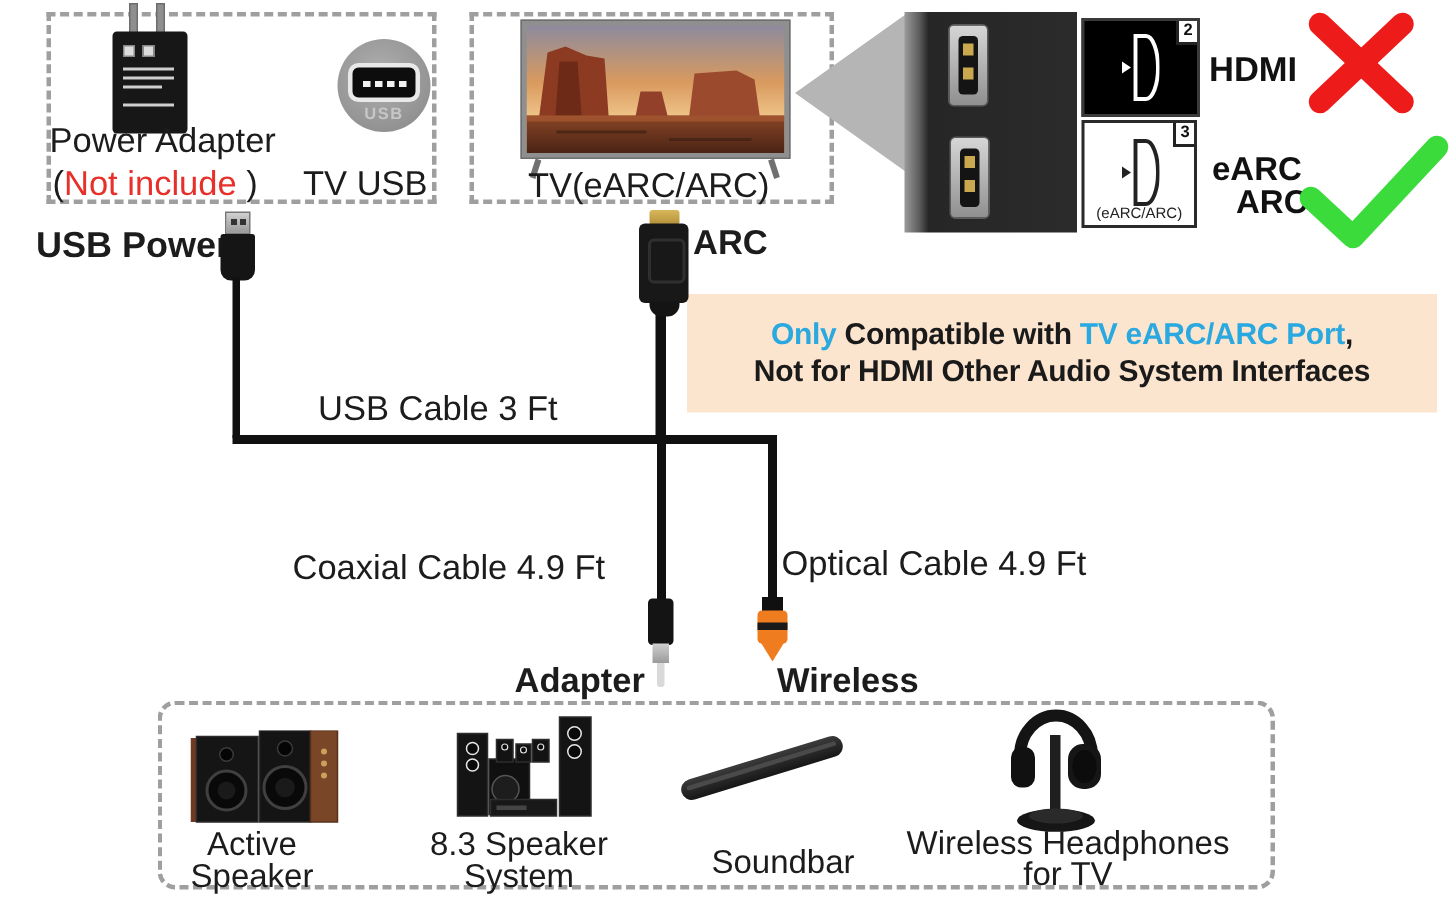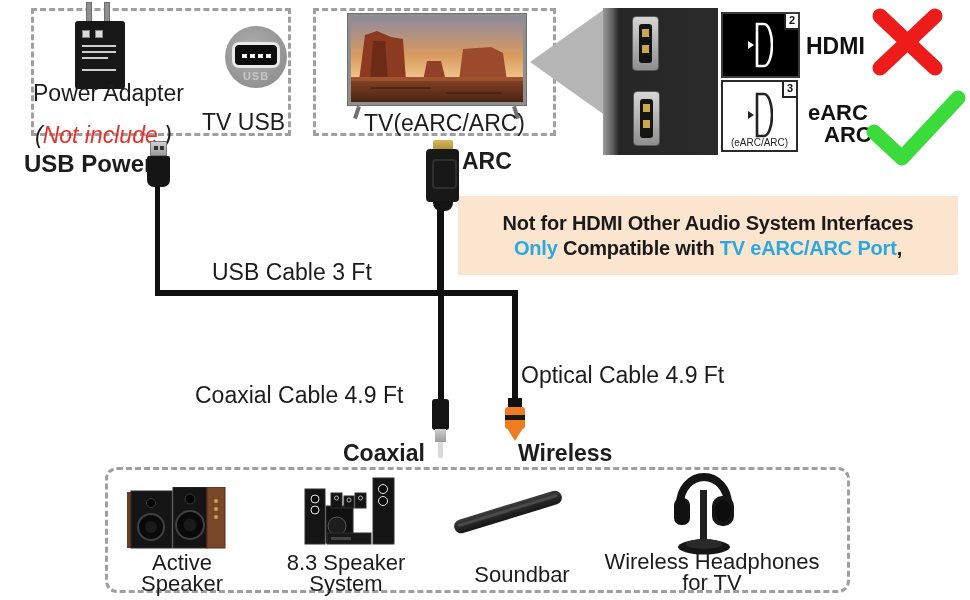--- a/index.html
+++ b/index.html
@@ -88,21 +88,21 @@
     <div id="usb-port">
       <div class="usb-pin" style="left:7px;"></div>
       <div class="usb-pin" style="left:15px;"></div>
       <div class="usb-pin" style="left:23px;"></div>
       <div class="usb-pin" style="left:31px;"></div>
     </div>
     <div id="usb-circle-label">USB</div>
   </div>
 
   <div class="label" style="left:33px;top:80px;">Power Adapter</div>
-  <div class="label" style="left:35px;top:122px;font-style:italic;"><span>(</span><span class="red-text">Not include</span><span> </span><span>)</span></div>
+  <div class="label" style="left:35px;top:109px;"><span>(</span><span class="red-text">Not include</span><span> </span><span>)</span></div>
   <div class="label" style="left:202px;top:109px;">TV USB</div>
 
   <div class="dashed-box" style="left:313px;top:8px;width:243px;height:128px;"></div>
 
   <div id="tv-frame">
     <svg width="172" height="85" viewBox="0 0 172 85">
       <defs>
         <linearGradient id="sky" x1="0" y1="0" x2="0" y2="1">
           <stop offset="0" stop-color="#8d8b9e"></stop>
           <stop offset="0.45" stop-color="#d99a5e"></stop>
@@ -119,21 +119,21 @@
       <polygon points="76,44 90,44 95,64 72,64" fill="#93402a"></polygon>
       <polygon points="112,32 140,30 152,36 156,64 108,64" fill="#9c4a2e"></polygon>
       <rect x="0" y="60" width="172" height="25" fill="url(#ground)"></rect>
       <rect x="0" y="60" width="172" height="4" fill="#a85a32" opacity="0.7"></rect>
       <rect x="20" y="70" width="60" height="2" fill="#3a1c10" opacity="0.6"></rect>
       <rect x="95" y="75" width="55" height="2" fill="#3a1c10" opacity="0.6"></rect>
     </svg>
   </div>
   <div class="tv-leg" style="left:355px;top:106px;transform:rotate(18deg);"></div>
   <div class="tv-leg" style="left:514px;top:106px;transform:rotate(-18deg);"></div>
-  <div class="label" style="left:364px;top:110px;">TV(eARC/ARC)</div>
+  <div class="label" style="left:352px;top:110px;">TV(eARC/ARC)</div>
 
   <svg class="abs" style="left:530px;top:8px;" width="76" height="108" viewBox="0 0 76 108">
     <polygon points="76,0 76,108 0,54" fill="#b5b5b5"></polygon>
   </svg>
 
   <div id="hdmi-panel">
     <div class="hdmi-port-metal" style="left:29px;top:8px;">
       <div class="hdmi-port-slot"></div>
       <div class="hdmi-port-pin" style="top:12px;"></div>
       <div class="hdmi-port-pin" style="top:28px;"></div>
@@ -167,22 +167,22 @@
     <line x1="12" y1="10" x2="67" y2="62" stroke="var(--x-red,#ee1b1b)" stroke-width="15" stroke-linecap="round"></line>
     <line x1="67" y1="10" x2="12" y2="62" stroke="var(--x-red,#ee1b1b)" stroke-width="15" stroke-linecap="round"></line>
   </svg>
   <div class="verdict" style="left:808px;top:100px;font-size:22px;">eARC</div>
   <div class="verdict" style="left:824px;top:122px;font-size:22px;">ARC</div>
   <svg class="abs" style="left:864px;top:90px;" width="104" height="80" viewBox="0 0 104 80">
     <polyline points="10,42 38,68 94,8" fill="none" stroke="var(--check-green,#3bdb3b)" stroke-width="15" stroke-linecap="round" stroke-linejoin="round"></polyline>
   </svg>
 
   <div id="notice">
+    <div><span class="cyan">Only</span><span> Compatible with </span><span class="cyan">TV eARC/ARC Port</span><span>,</span></div>
     <div>Not for HDMI Other Audio System Interfaces</div>
-    <div><span class="cyan">Only</span><span> Compatible with </span><span class="cyan">TV eARC/ARC Port</span><span>,</span></div>
   </div>
 
   <div class="label bold" style="left:24px;top:150px;font-size:24px;">USB Power</div>
   <div class="abs metal" style="left:150px;top:141px;width:17px;height:15px;border:1px solid #777;box-sizing:border-box;">
     <div class="abs" style="left:3px;top:4px;width:4px;height:4px;background:#333;"></div>
     <div class="abs" style="left:9px;top:4px;width:4px;height:4px;background:#333;"></div>
   </div>
   <div class="abs" style="left:147px;top:156px;width:23px;height:31px;background:#151515;border-radius:2px 2px 7px 7px;"></div>
 
   <div class="cable" style="left:155px;top:185px;width:5px;height:107px;"></div>
@@ -192,23 +192,23 @@
   <div class="cable" style="left:512px;top:294px;width:6px;height:107px;"></div>
 
   <div class="abs" style="left:433px;top:140px;width:20px;height:10px;background:linear-gradient(180deg,#d8b85a,#b3903a);border-radius:2px;"></div>
   <div class="abs" style="left:426px;top:149px;width:33px;height:53px;background:#181818;border-radius:4px;">
     <div class="abs" style="left:6px;top:10px;width:21px;height:26px;border:2px solid #2f2f2f;border-radius:4px;"></div>
   </div>
   <div class="abs" style="left:433px;top:201px;width:20px;height:10px;background:#141414;border-radius:0 0 8px 8px;"></div>
   <div class="label bold" style="left:462px;top:148px;">ARC</div>
 
   <div class="label" style="left:212px;top:259px;">USB Cable 3 Ft</div>
-  <div class="label" style="left:195px;top:365px;margin-top:17px;">Coaxial Cable 4.9 Ft</div>
+  <div class="label" style="left:195px;top:365px;">Coaxial Cable 4.9 Ft</div>
   <div class="label" style="left:521px;top:362px;">Optical Cable 4.9 Ft</div>
-  <div class="label bold" style="left:343px;top:440px;">Coaxial</div>
+  <div class="label bold" style="left:343px;top:440px;">Adapter</div>
   <div class="label bold" style="left:518px;top:440px;">Wireless</div>
 
   <div class="abs" style="left:432px;top:399px;width:17px;height:31px;background:#141414;border-radius:3px;"></div>
   <div class="abs metal" style="left:435px;top:429px;width:11px;height:13px;"></div>
   <div class="abs" style="left:438px;top:442px;width:5px;height:16px;background:#d9d9d9;border-radius:0 0 2px 2px;"></div>
 
   <div class="abs" style="left:508px;top:398px;width:14px;height:10px;background:#101010;"></div>
   <div class="abs" style="left:505px;top:407px;width:20px;height:22px;background:#ef7d1f;border-radius:3px;">
     <div class="abs" style="left:0;top:8px;width:20px;height:5px;background:#1a1a1a;"></div>
   </div>
@@ -257,21 +257,21 @@
   <svg class="abs" style="left:670px;top:468px;" width="68" height="88" viewBox="0 0 68 88">
     <rect x="30" y="22" width="7" height="54" fill="#1f1f1f"></rect>
     <ellipse cx="34" cy="79" rx="26" ry="7.5" fill="#161616"></ellipse>
     <ellipse cx="34" cy="76" rx="18" ry="5" fill="#2a2a2a"></ellipse>
     <path d="M10,36 A24,27 0 0 1 58,36" fill="none" stroke="#141414" stroke-width="8"></path>
     <rect x="4" y="30" width="16" height="27" rx="7" fill="#111"></rect>
     <rect x="42" y="28" width="22" height="30" rx="10" fill="#161616"></rect>
     <ellipse cx="53" cy="43" rx="8" ry="11" fill="#0c0c0c"></ellipse>
   </svg>
 
-  <div class="dev-label" style="left:112px;top:552px;width:140px;text-align:center;">
+  <div class="dev-label" style="left:98px;top:552px;width:140px;text-align:center;">
     <div>Active</div>
       <div>Speaker</div>
   </div>
   <div class="dev-label" style="left:276px;top:552px;width:140px;">
     <div>8.3 Speaker</div>
       <div>System</div>
   </div>
   <div class="dev-label" style="left:452px;top:564px;width:140px;">
     <div>Soundbar</div>
   </div>

